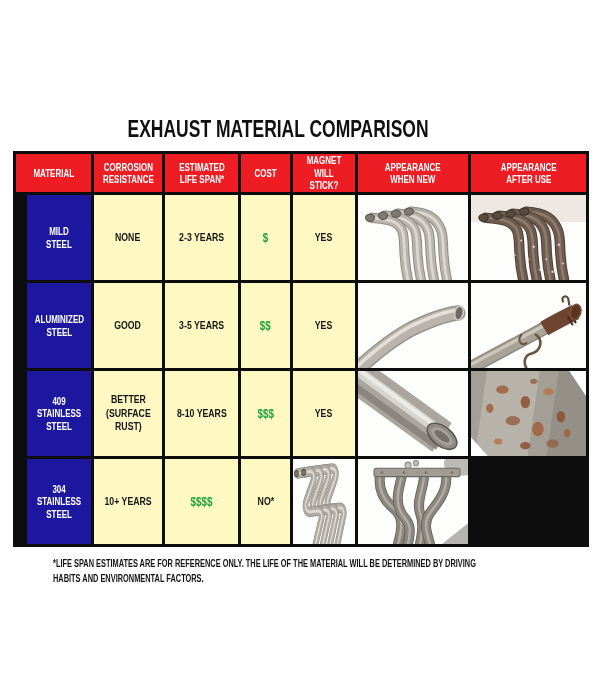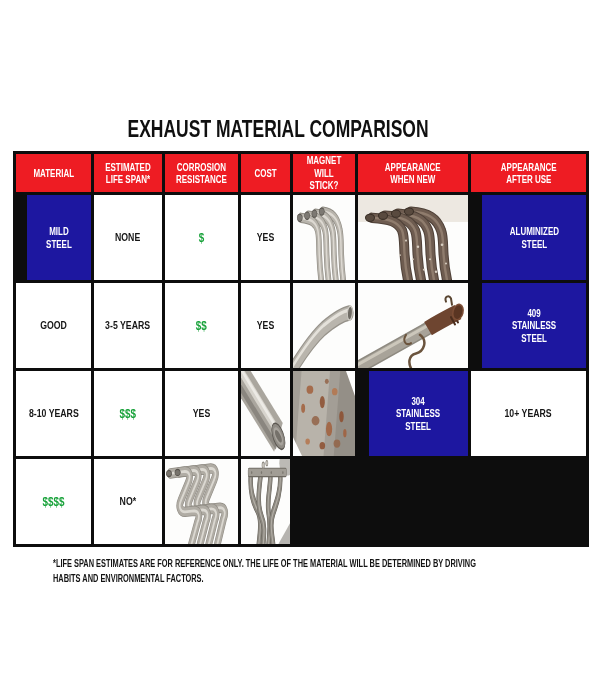--- a/index.html
+++ b/index.html
@@ -15,47 +15,47 @@
   .grid{
     position:absolute;left:13px;top:151px;
     display:grid;
     grid-template-columns:75px 68px 73px 49px 62px 110px 115px;
     grid-template-rows:38px 85px 85px 85px 85px;
     gap:3px;background:#0d0d0d;padding:3px;
   }
   .cell{display:flex;align-items:center;justify-content:center;text-align:center;line-height:1.18;}
   .hd{background:var(--header-red,#ee1c23);color:#fff;font-weight:bold;font-size:10.5px;}
   .mat{background:var(--material-blue,#1d17a0);color:#fff;font-weight:bold;font-size:10.5px;margin-left:11px;}
-  .val{background:#ffffff;color:#161616;font-weight:bold;font-size:11.5px;}
+  .val{background:#fef9c3;color:#161616;font-weight:bold;font-size:11.5px;}
   .cost{color:var(--cost-green,#18a23a);font-size:13px;}
   .photo{background:#fdfdfc;overflow:hidden;padding:0;}
   .photo svg{display:block;width:100%;height:100%;}
   .footnotes{
     position:absolute;left:21px;top:556px;width:575px;
     font-size:10px;font-weight:bold;color:#131313;line-height:15px;margin-left:32px;
   }
   .footnotes .cond{transform:scaleX(0.74);transform-origin:left center;}
 </style>
 </head>
 <body>
 
 <h1 class="title"><span class="cond">EXHAUST MATERIAL COMPARISON</span></h1>
 
 <div class="grid">
 
   <div class="cell hd">
       <span class="cond">MATERIAL</span>
     </div>
   <div class="cell hd">
+      <span class="cond">CORROSION
+RESISTANCE</span>
+    </div>
+  <div class="cell hd">
       <span class="cond">ESTIMATED
 LIFE SPAN*</span>
-    </div>
-  <div class="cell hd">
-      <span class="cond">CORROSION
-RESISTANCE</span>
     </div>
   <div class="cell hd">
       <span class="cond">COST</span>
     </div>
   <div class="cell hd">
       <span class="cond">MAGNET
 WILL STICK?</span>
     </div>
   <div class="cell hd">
       <span class="cond">APPEARANCE
@@ -65,20 +65,23 @@
       <span class="cond">APPEARANCE
 AFTER USE</span>
     </div>
 
   <div class="cell mat">
       <span class="cond">MILD
 STEEL</span>
     </div>
   <div class="cell val">
       <span class="cond">NONE</span>
+    </div>
+  <div class="cell val">
+      <span class="cond">2-3 YEARS</span>
     </div>
   <div class="cell val cost">
       <span class="cond">$</span>
     </div>
   <div class="cell val">
       <span class="cond">YES</span>
     </div>
   <div class="cell photo">
     <svg viewBox="0 0 110 82" preserveAspectRatio="none">
       <g fill="none" stroke-linecap="round">
@@ -180,20 +183,25 @@
         <path d="M48,50 C44,56 48,61 53,58" stroke="#6b543d" stroke-width="2"></path>
       </g>
       <ellipse cx="100" cy="28" rx="5" ry="7.5" transform="rotate(15 100 28)" fill="#5a3522" stroke="#7d4e36" stroke-width="1.5"></ellipse>
     </svg>
   </div>
 
   <div class="cell mat">
       <span class="cond">409
 STAINLESS
 STEEL</span>
+    </div>
+  <div class="cell val">
+      <span class="cond">BETTER
+(SURFACE
+RUST)</span>
     </div>
   <div class="cell val">
       <span class="cond">8-10 YEARS</span>
     </div>
   <div class="cell val cost">
       <span class="cond">$$$</span>
     </div>
   <div class="cell val">
       <span class="cond">YES</span>
     </div>

